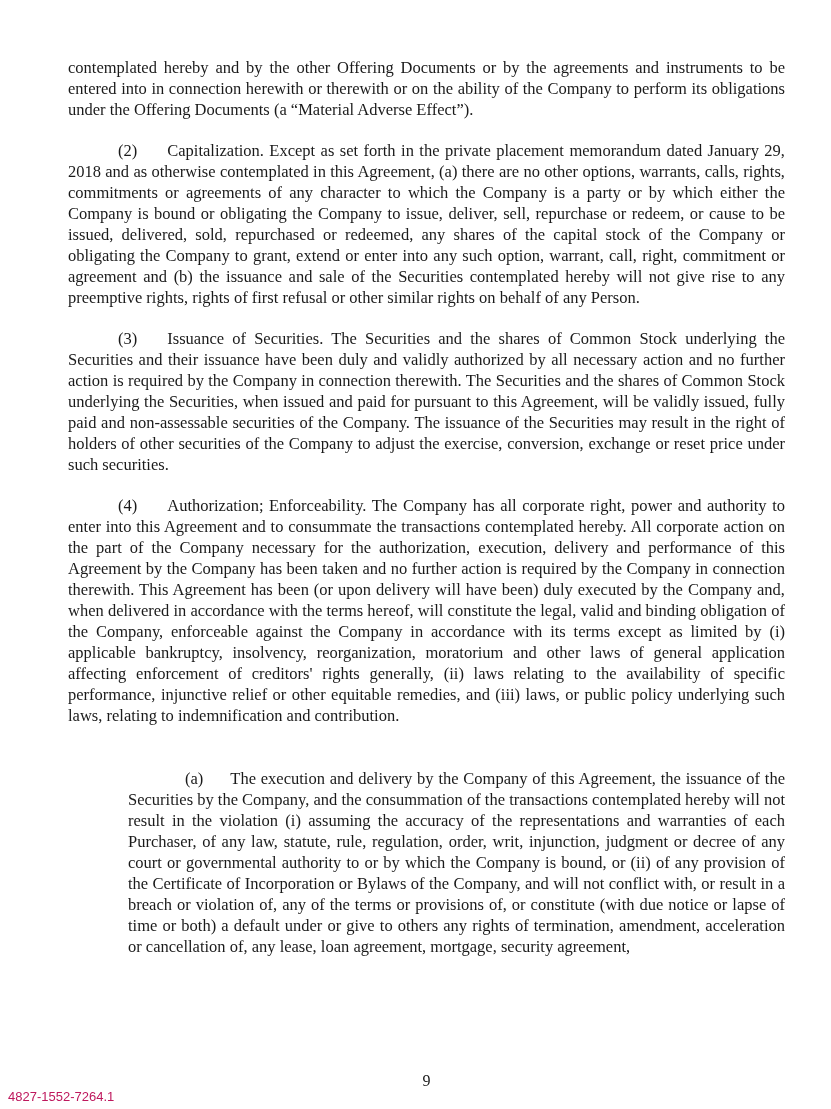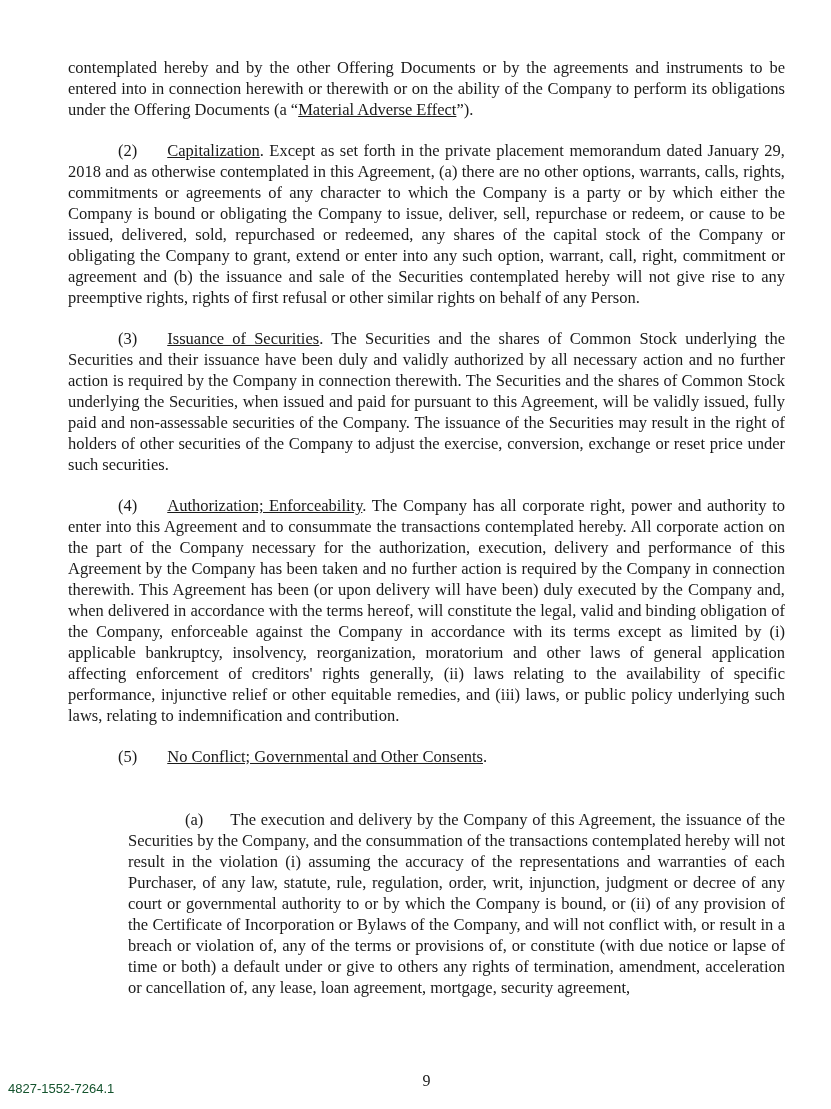--- a/index.html
+++ b/index.html
@@ -23,54 +23,53 @@
   }
   .para { margin: 0 0 20px 0; }
   .para-indent { text-indent: 50px; }
   .sub-para {
     margin-left: 60px;
     text-indent: 57px;
     margin-top: 42px;
   }
   .tab { display: inline-block; width: 30px; }
   .tab-sm { display: inline-block; width: 27px; }
-  .u { text-decoration: underline; }
+  .u { }
   .page-number {
     position: absolute;
     left: 68px;
     right: 46px;
     bottom: 19px;
     text-align: center;
     font-size: 16px;
     font-family: "Liberation Serif", serif;
   }
   .doc-id {
     position: absolute;
     left: 8px;
-    bottom: 13px;
+    bottom: 5px;
     font-family: "Liberation Sans", sans-serif;
     font-size: 13px;
-    color: #14532d;
+    color: #be185d;
   }
 </style>
 </head>
 <body>
 
 <div class="page">
   <div class="content">
 
     <p class="para"><span>contemplated hereby and by the other Offering Documents or by the agreements and instruments to be entered into in connection herewith or therewith or on the ability of the Company to perform its obligations under the Offering Documents (a “</span><span class="u">Material Adverse Effect</span><span>”).</span></p>
 
     <p class="para para-indent"><span>(2)</span><span class="tab"></span><span class="u">Capitalization</span><span>.  Except as set forth in the private placement memorandum dated January 29, 2018 and as otherwise contemplated in this Agreement, (a) there are no other options, warrants, calls, rights, commitments or agreements of any character to which the Company is a party or by which either the Company is bound or obligating the Company to issue, deliver, sell, repurchase or redeem, or cause to be issued, delivered, sold, repurchased or redeemed, any shares of the capital stock of the Company or obligating the Company to grant, extend or enter into any such option, warrant, call, right, commitment or agreement and (b) the issuance and sale of the Securities contemplated hereby will not give rise to any preemptive rights, rights of first refusal or other similar rights on behalf of any Person.</span></p>
 
     <p class="para para-indent"><span>(3)</span><span class="tab"></span><span class="u">Issuance of Securities</span><span>.  The Securities and the shares of Common Stock underlying the Securities and their issuance have been duly and validly authorized by all necessary action and no further action is required by the Company in connection therewith.  The Securities and the shares of Common Stock underlying the Securities, when issued and paid for pursuant to this Agreement, will be validly issued, fully paid and non-assessable securities of the Company.  The issuance of the Securities may result in the right of holders of other securities of the Company to adjust the exercise, conversion, exchange or reset price under such securities.</span></p>
 
     <p class="para para-indent"><span>(4)</span><span class="tab"></span><span class="u">Authorization; Enforceability</span><span>.  The Company has all corporate right, power and authority to enter into this Agreement and to consummate the transactions contemplated hereby.  All corporate action on the part of the Company necessary for the authorization, execution, delivery and performance of this Agreement by the Company has been taken and no further action is required by the Company in connection therewith.  This Agreement has been (or upon delivery will have been) duly executed by the Company and, when delivered in accordance with the terms hereof, will constitute the legal, valid and binding obligation of the Company, enforceable against the Company in accordance with its terms except as limited by (i) applicable bankruptcy, insolvency, reorganization, moratorium and other laws of general application affecting enforcement of creditors' rights generally, (ii) laws relating to the availability of specific performance, injunctive relief or other equitable remedies, and (iii) laws, or public policy underlying such laws, relating to indemnification and contribution.</span></p>
 
-    <p class="para para-indent"><span>(5)</span><span class="tab"></span><span class="u">No Conflict; Governmental and Other Consents</span><span>.</span></p>
 
     <p class="para sub-para"><span>(a)</span><span class="tab-sm"></span><span>The execution and delivery by the Company of this Agreement, the issuance of the Securities by the Company, and the consummation of the transactions contemplated hereby will not result in the violation (i) assuming the accuracy of the representations and warranties of each Purchaser, of any law, statute, rule, regulation, order, writ, injunction, judgment or decree of any court or governmental authority to or by which the Company is bound, or (ii) of any provision of the Certificate of Incorporation or Bylaws of the Company, and will not conflict with, or result in a breach or violation of, any of the terms or provisions of, or constitute (with due notice or lapse of time or both) a default under or give to others any rights of termination, amendment, acceleration or cancellation of, any lease, loan agreement, mortgage, security agreement,</span></p>
 
   </div>
 
   <div class="page-number">9</div>
   <div class="doc-id">4827-1552-7264.1</div>
 </div>
 
 </body></html>

